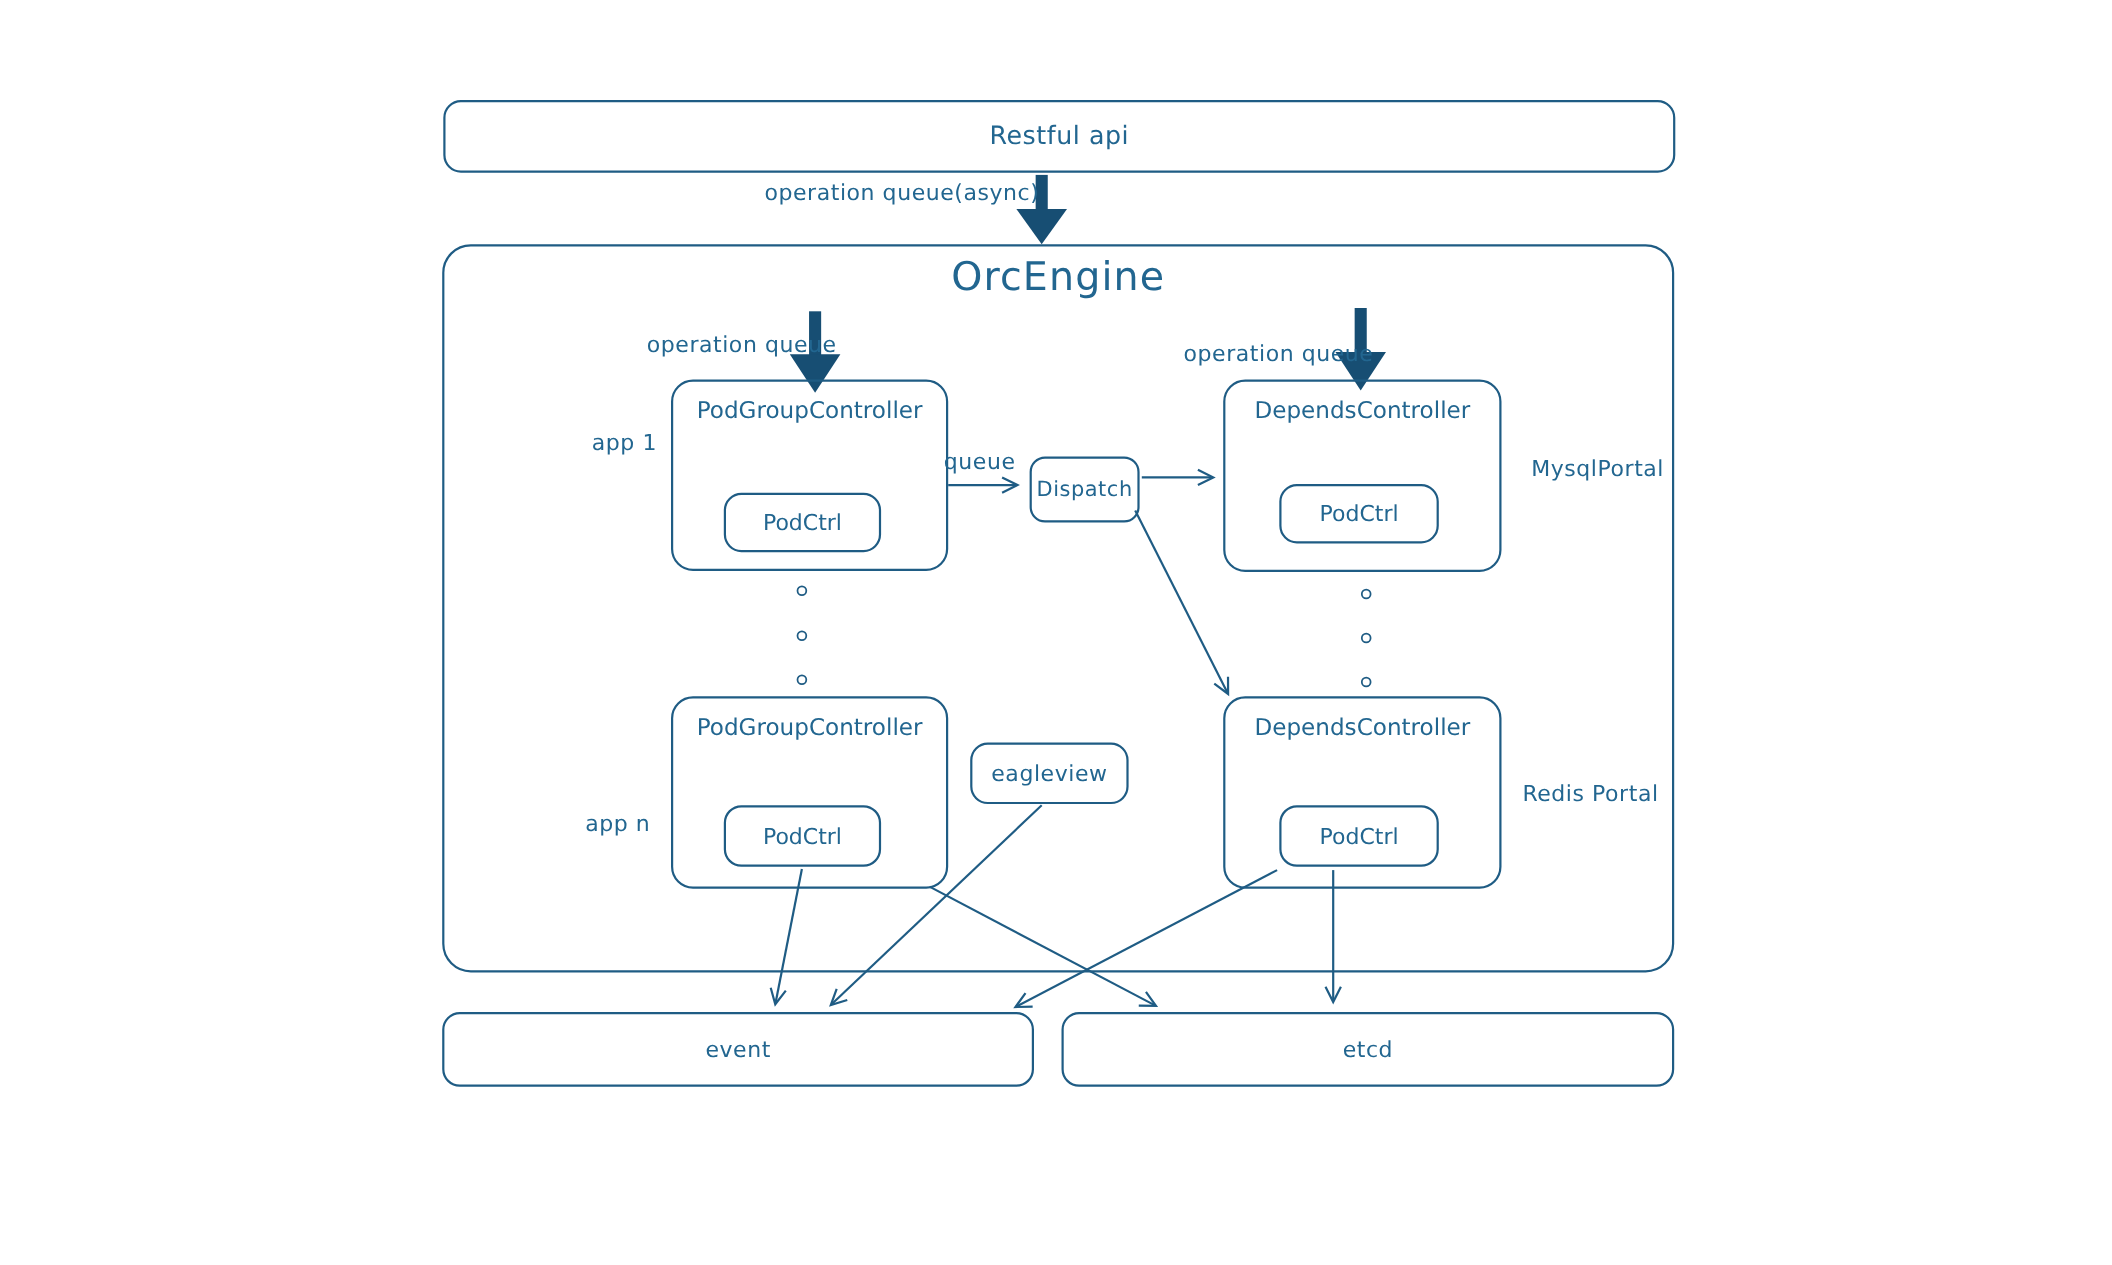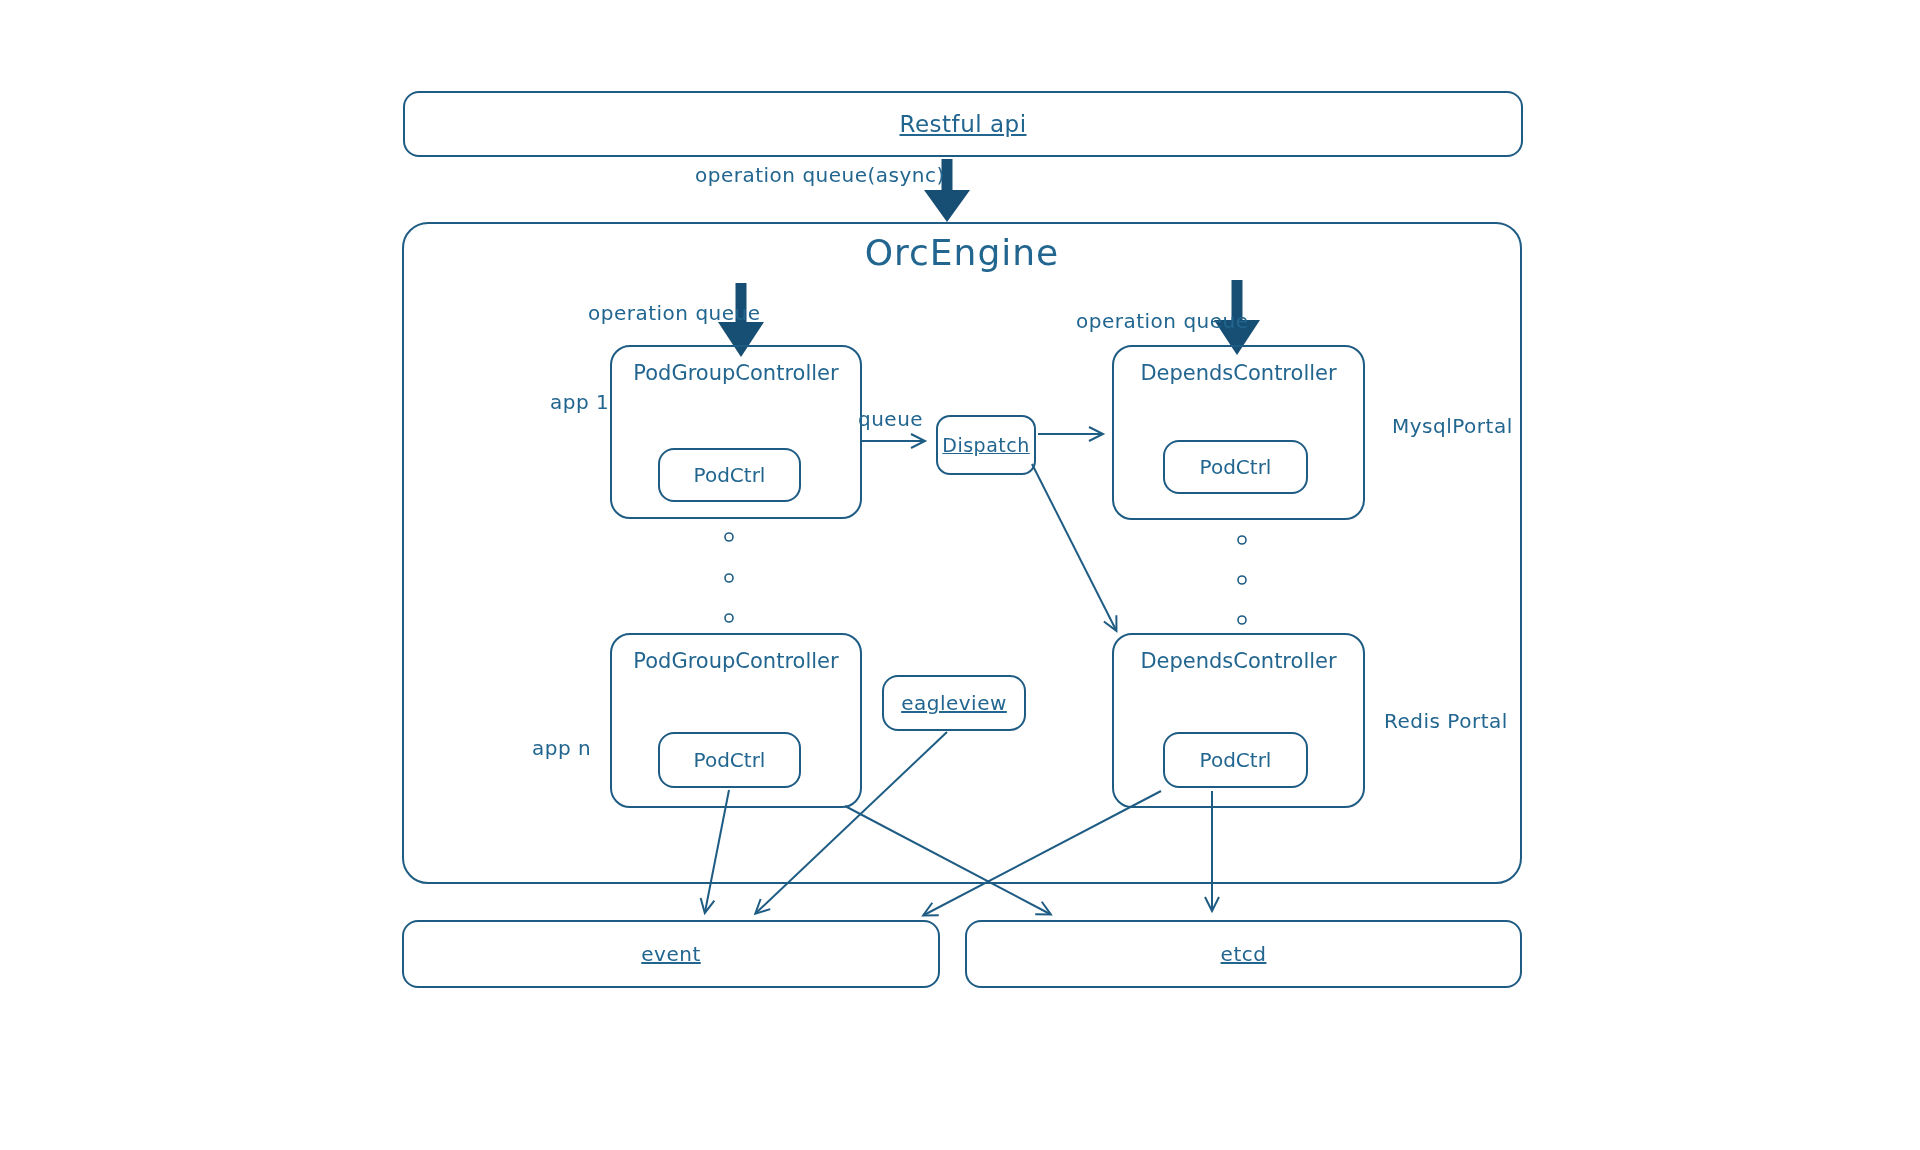--- a/index.html
+++ b/index.html
@@ -6,21 +6,21 @@
   .canvas{
     position:relative;width:1920px;height:1150px;background:#ffffff;overflow:hidden;
     font-family:"DejaVu Sans",sans-serif;color:#226690;
   }
   .layer{position:absolute;left:0;top:0;pointer-events:none;}
   .node{position:absolute;border:2px solid #1f5c84;background:transparent;box-sizing:border-box;}
   .round16{border-radius:16px;}
   .round20{border-radius:20px;}
   .round24{border-radius:26px;padding-left:12px;}
   .center{display:flex;align-items:center;justify-content:center;}
-  .node-label{font-size:20px;letter-spacing:0.5px;text-decoration:underline;}
+  .node-label{font-size:20px;letter-spacing:0.5px;}
   .big-title{position:absolute;left:0;right:0;top:8px;text-align:center;font-size:36px;letter-spacing:1px;}
   .ctrl-title{position:absolute;left:0;right:0;top:14px;text-align:center;font-size:21px;}
   .inner{position:absolute;border:2px solid #1f5c84;border-radius:16px;display:flex;align-items:center;justify-content:center;font-size:20px;box-sizing:border-box;}
   .flabel{position:absolute;font-size:20px;letter-spacing:0.5px;white-space:nowrap;}
   .t-right{text-align:right;}
   .t-center{text-align:center;}
 </style>
 </head>
 <body>
 
@@ -116,19 +116,19 @@
     <span class="node-label">event</span>
   </div>
 
   <div class="node round16 center" style="left:965px;top:920px;width:557px;height:68px">
     <span class="node-label">etcd</span>
   </div>
 
   <div class="flabel t-right" style="left:695px;top:163px;width:235px">operation queue(async)</div>
   <div class="flabel t-center" style="left:588px;top:301px;width:140px">operation queue</div>
   <div class="flabel t-center" style="left:1076px;top:309px;width:140px">operation queue</div>
-  <div class="flabel t-center" style="left:550px;top:390px;width:54px">app 1</div>
+  <div class="flabel t-center" style="left:538px;top:390px;width:54px">app 1</div>
   <div class="flabel t-center" style="left:532px;top:736px;width:56px">app n</div>
   <div class="flabel t-center" style="left:858px;top:407px;width:56px">queue</div>
   <div class="flabel t-center" style="left:1392px;top:414px;width:118px">MysqlPortal</div>
   <div class="flabel t-center" style="left:1384px;top:709px;width:120px">Redis Portal</div>
 
 </div>
 
 </body></html>

